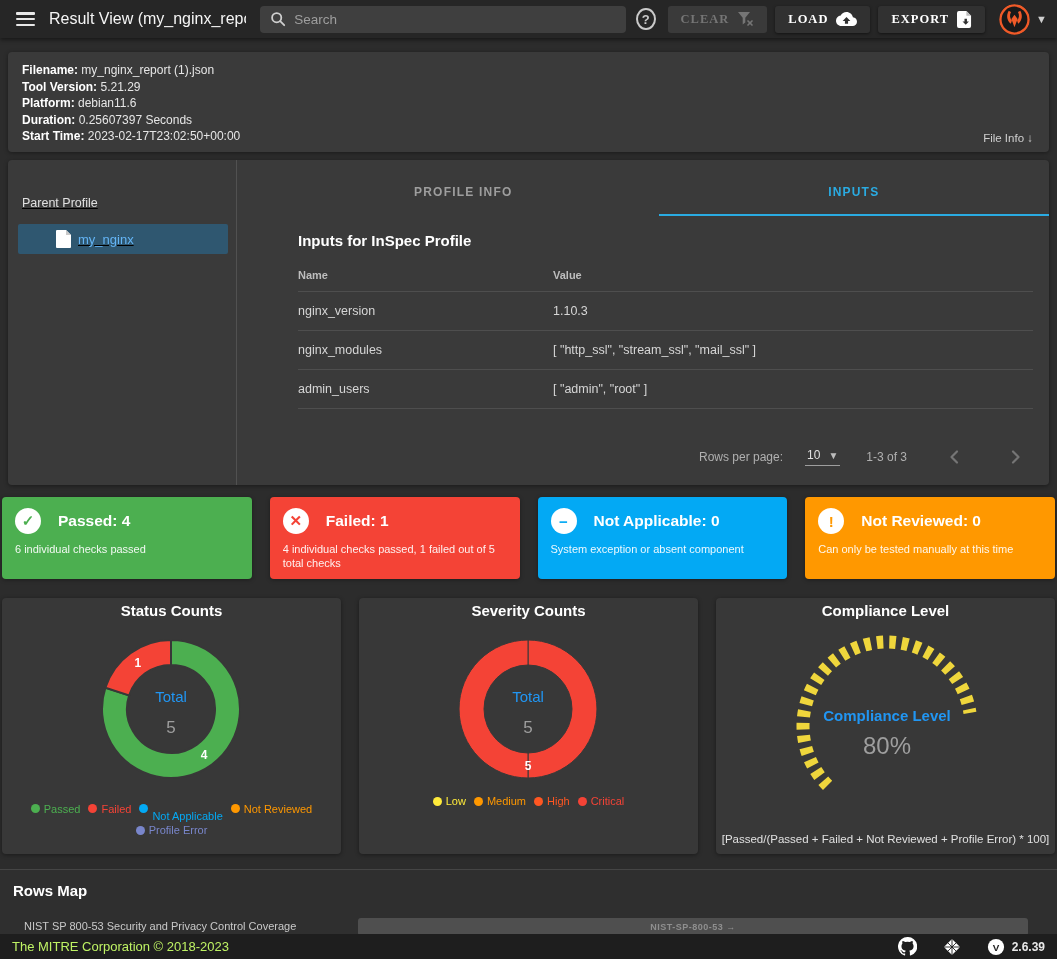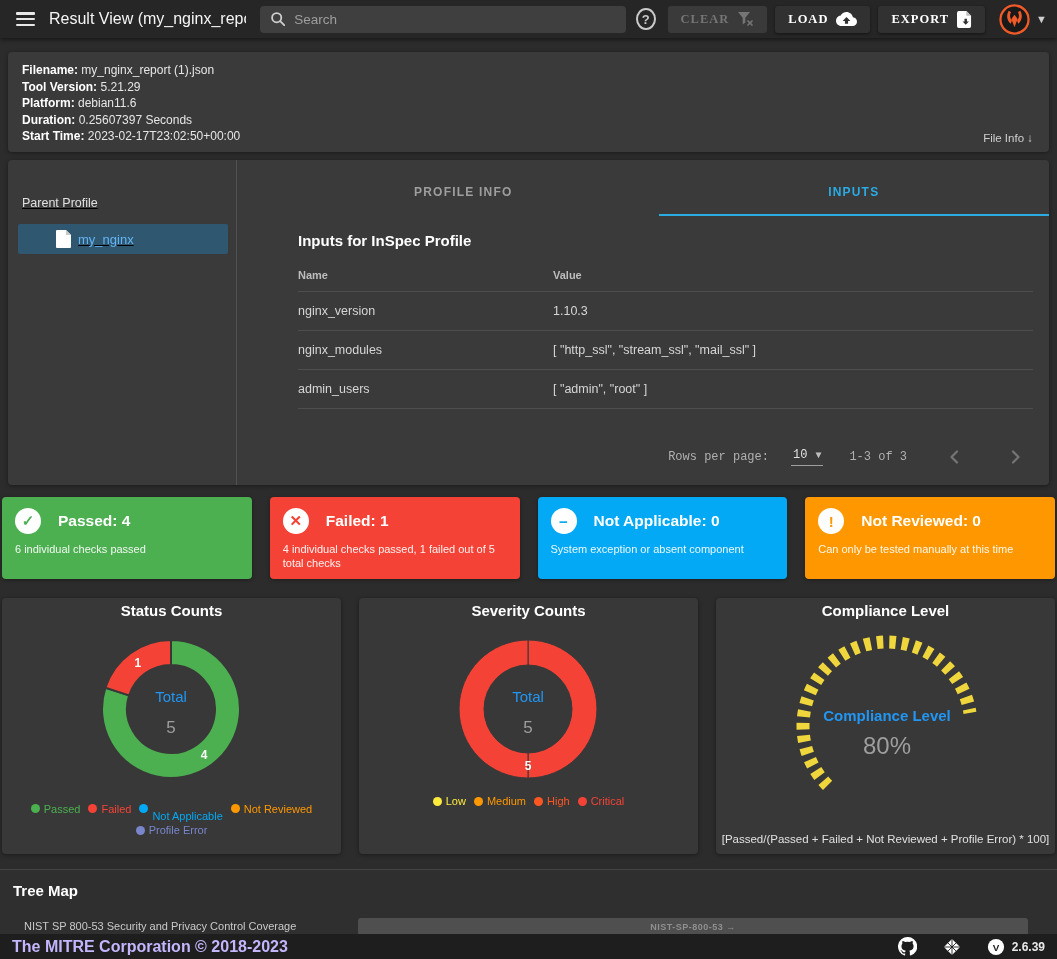--- a/index.html
+++ b/index.html
@@ -47,21 +47,21 @@
   .tabs { display:flex; height:56px; }
   .tab { flex:1; display:flex; align-items:center; justify-content:center; padding-top:10px;
          font-size:12px; font-weight:bold; letter-spacing:1.2px; color:#9E9E9E; cursor:pointer; border-bottom:2px solid transparent; }
   .tab.active { color:#2AABE2; border-bottom-color:#2AABE2; }
   .inputs-heading { margin:16px 0 0 30px; font-size:15px; font-weight:bold; color:#FFFFFF; }
   .inputs-table { margin:14px 16px 0 30px; width:calc(100% - 46px); border-collapse:collapse; }
   .inputs-table th { text-align:left; font-size:11px; font-weight:bold; color:#BDBDBD; padding:6px 0 10px 0; }
   .inputs-table th:first-child { width:255px; }
   .inputs-table td { font-size:12.5px; color:#D6D6D6; height:39px; border-top:1px solid #4E4E4E; }
   .inputs-table tr:last-child td { border-bottom:1px solid #4E4E4E; }
-  .pagination { position:absolute; right:22px; bottom:16px; display:flex; align-items:center; color:#B0B0B0; font-size:12px;font-family:Liberation Mono, monospace; }
+  .pagination { position:absolute; right:22px; bottom:16px; display:flex; align-items:center; color:#B0B0B0; font-size:12px; }
   .rpp-select { display:flex; align-items:center; gap:8px; border-bottom:1px solid #9E9E9E; padding:0 2px 3px 2px; margin:0 26px 0 22px; cursor:pointer; color:#E0E0E0; }
   .rpp-caret { color:#BDBDBD; font-size:10px; }
   .page-chevron { width:24px; height:24px; display:flex; align-items:center; justify-content:center; margin-left:36px; cursor:default; }
 
   
   .status-row { position:absolute; left:2px; top:497px; width:1053px; height:82px; display:flex; gap:18px; }
   .status-card { flex:1; border-radius:4px; padding:11px 13px; color:#fff; cursor:pointer; box-shadow:0 1px 4px rgba(0,0,0,.35); }
   .sc-top { display:flex; align-items:center; gap:17px; }
   .sc-icon { width:26px; height:26px; background:#FFFFFF; border-radius:50%; display:flex; align-items:center; justify-content:center;
              font-weight:bold; font-size:15px; flex:none; }
@@ -82,21 +82,21 @@
   .tree-section { position:absolute; left:0; top:869px; width:1057px; height:65px; background:#2F2F2F; border-top:1px solid #454545; }
   .tree-heading { position:absolute; left:13px; top:12px; font-size:15px; font-weight:bold; color:#FFFFFF; }
   .tree-subtitle { position:absolute; left:24px; top:50px; font-size:11px; color:#C9C9C9; }
   .tree-bar { position:absolute; left:358px; top:48px; width:670px; height:18px; background:#4F4F4F; border-radius:3px;
               display:flex; align-items:center; justify-content:center; cursor:pointer; }
   .tree-bar span { font-size:9px; font-weight:bold; letter-spacing:.5px; color:#8F8F8F; }
 
   
   .footer { position:absolute; left:0; top:934px; width:1057px; height:25px; background:#1E1E1E;
             display:flex; align-items:center; padding:0 12px; z-index:10; }
-  .footer-text { color:#c4b5fd; font-size:16px;font-weight:bold; }
+  .footer-text { color:#bef264; font-size:13px; }
   .footer-icons { margin-left:auto; display:flex; align-items:center; gap:26px; }
   .version-group { display:flex; align-items:center; gap:7px; color:#E8E8E8; font-size:12px; font-weight:bold; }
   .icon-btn { cursor:pointer; display:flex; align-items:center; }
 </style>
 </head>
 <body>
 
 <div class="page">
 
   <header class="appbar">
@@ -315,21 +315,21 @@
       <svg class="chart-svg" width="337" height="200" viewBox="0 0 337 200">
           <path d="M110.60303038033 166.39696961967 A84 84 0 1 1 252.96582060999157 93.85950493662061" fill="none" stroke="#EFD63C" stroke-width="13" stroke-dasharray="6.5 6"></path>
           <text x="170" y="102" text-anchor="middle" font-size="15" font-weight="bold" fill="#2196F3">Compliance Level</text>
           <text x="170" y="135" text-anchor="middle" font-size="24" fill="#9E9E9E">80%</text>
         </svg>
       <div class="gauge-footnote">[Passed/(Passed + Failed + Not Reviewed + Profile Error) * 100]</div>
     </div>
   </section>
 
   <section class="tree-section">
-    <div class="tree-heading">Tree Map</div>
+    <div class="tree-heading">Rows Map</div>
     <div class="tree-subtitle">NIST SP 800-53 Security and Privacy Control Coverage</div>
     <div class="tree-bar">
       <span>NIST-SP-800-53 →</span>
     </div>
   </section>
 
   <footer class="footer">
     <span class="footer-text">The MITRE Corporation © 2018-2023</span>
     <div class="footer-icons">
       <span class="icon-btn">

